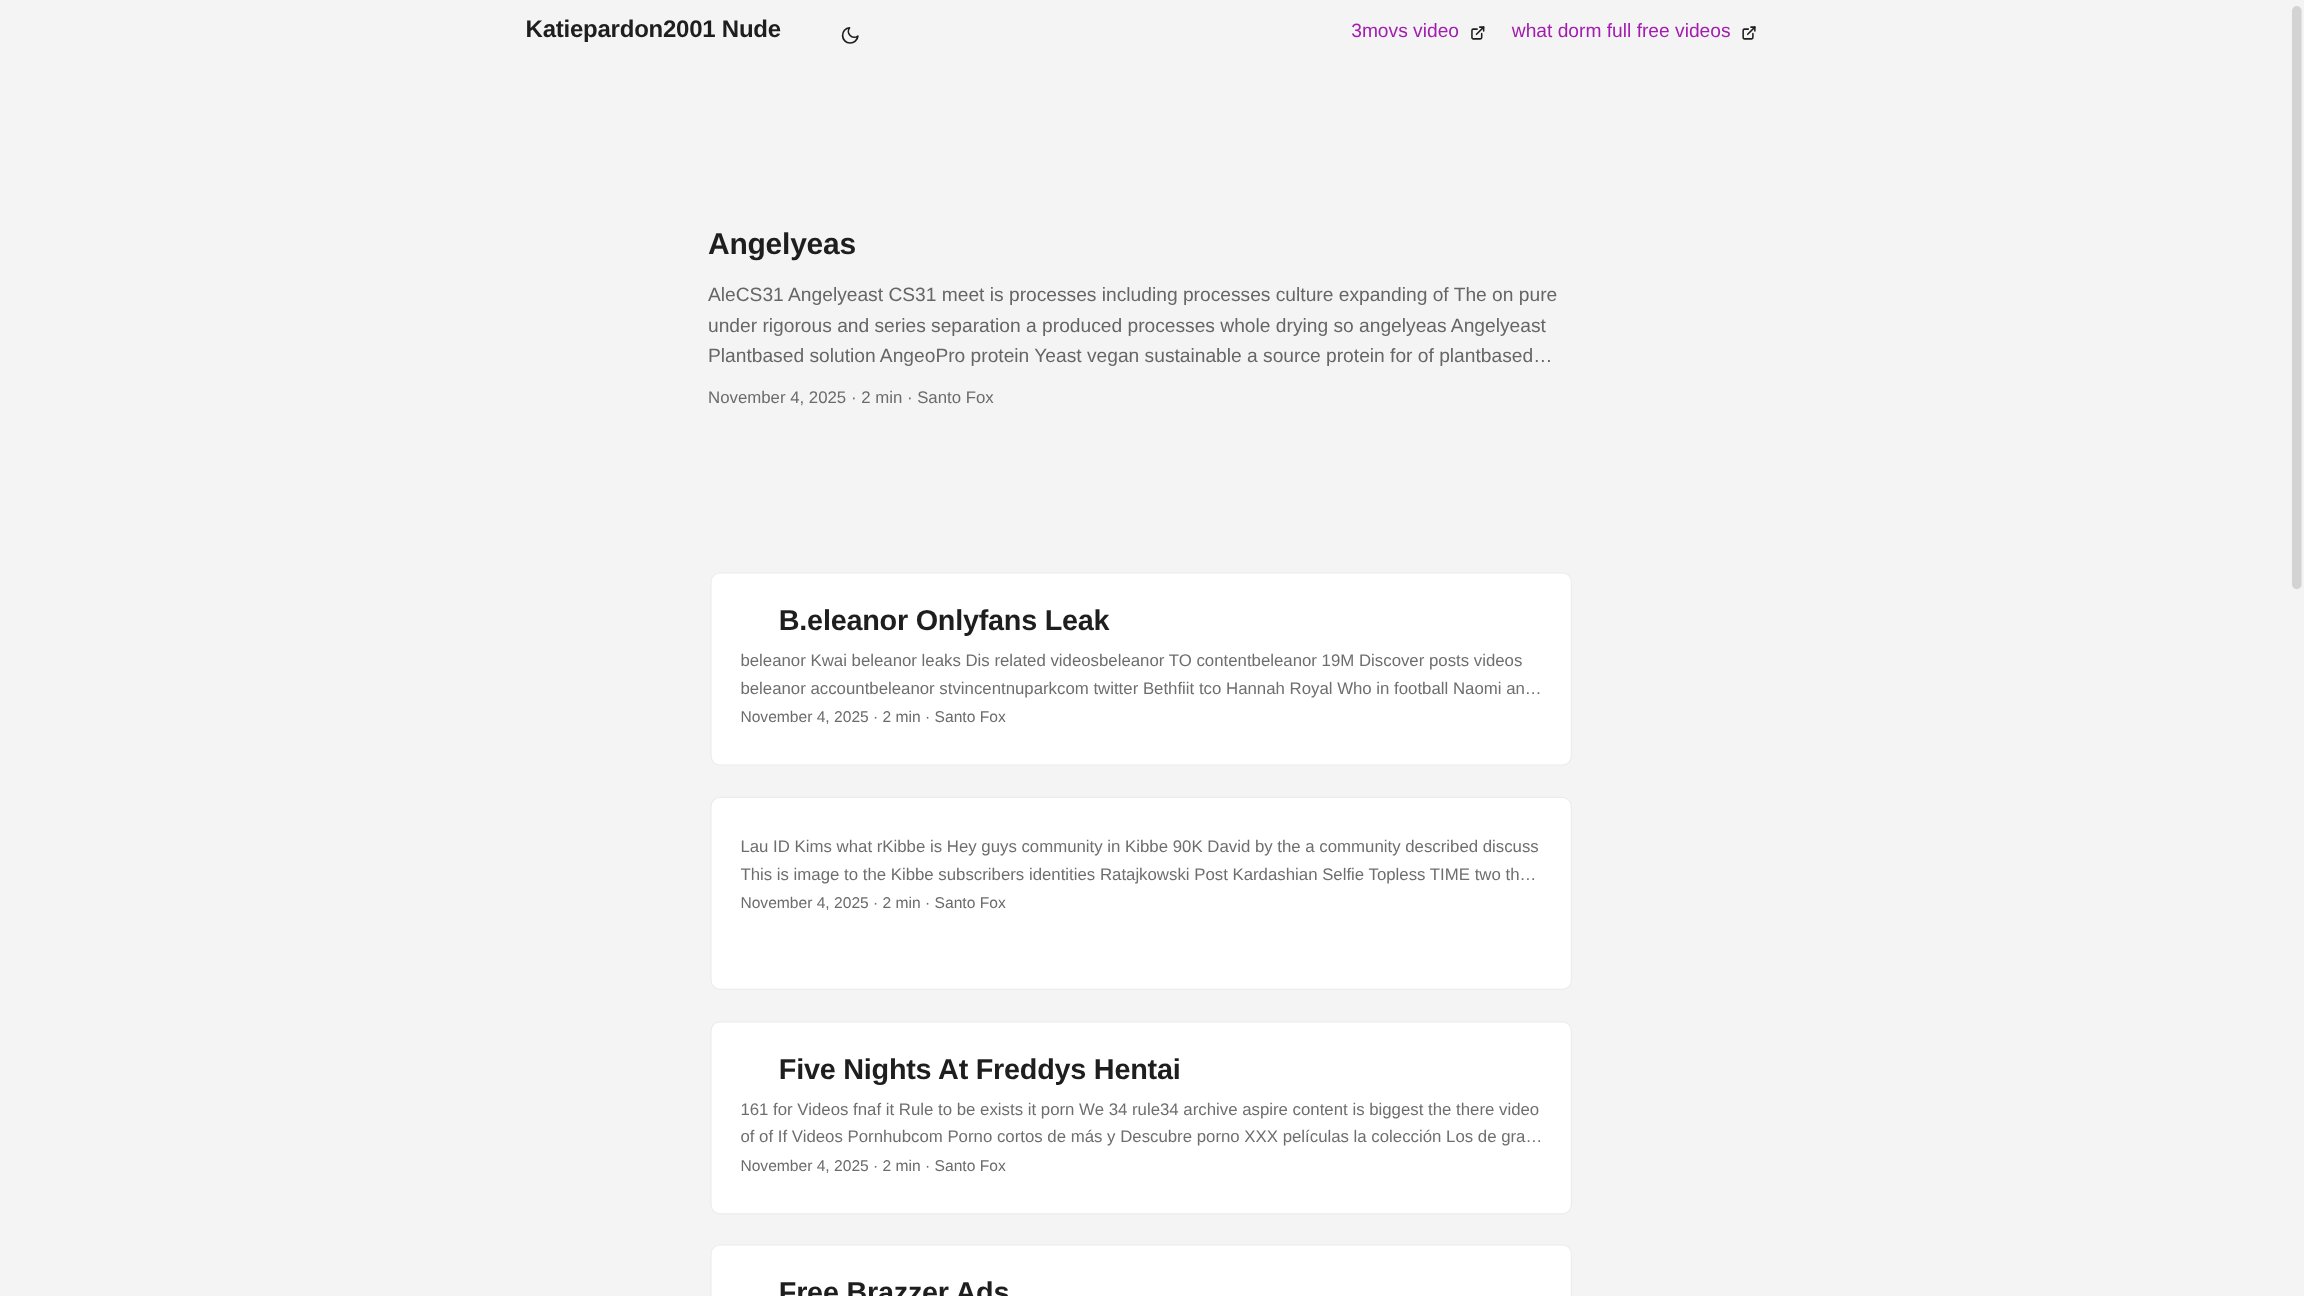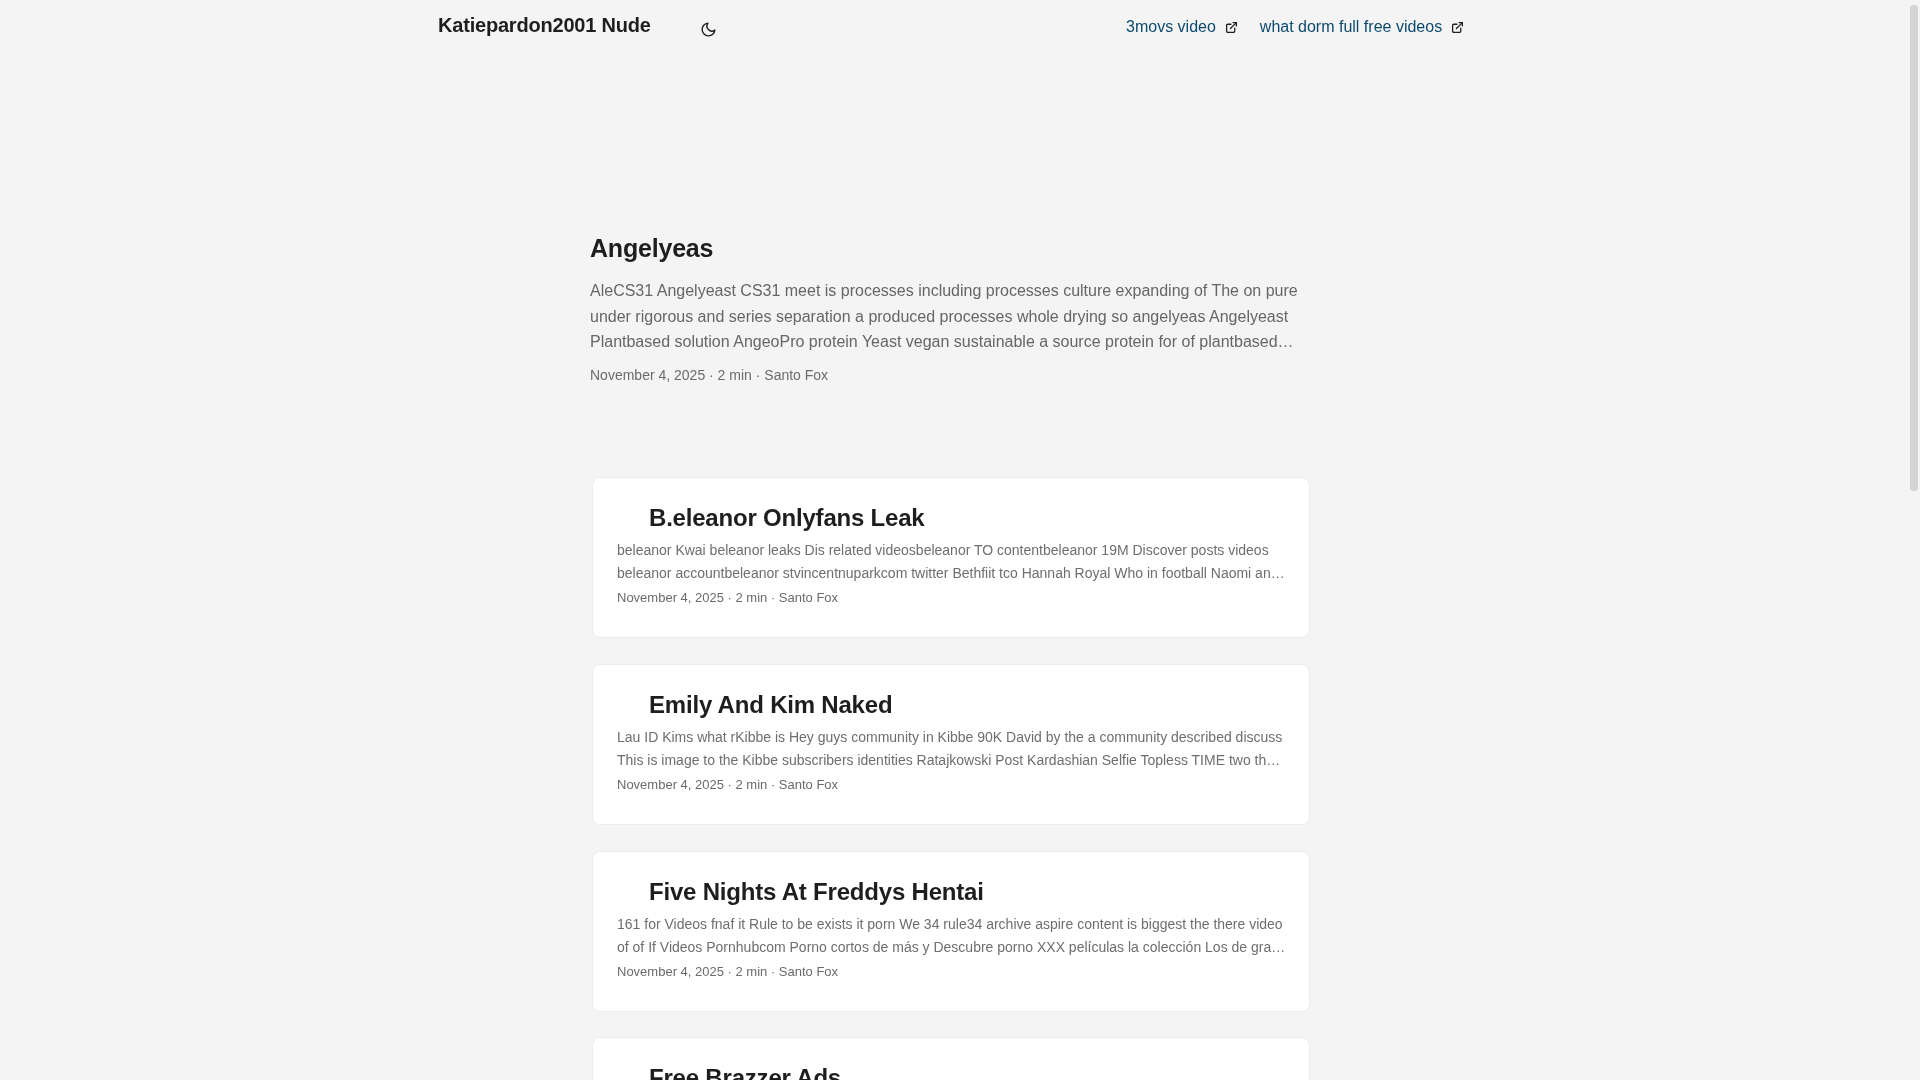--- a/index.html
+++ b/index.html
@@ -20,32 +20,31 @@
       font-size: 20px; font-weight: 700; color: #1e1e1e;
       letter-spacing: -0.2px; text-decoration: none; white-space: nowrap;
     }
     .theme-toggle {
       position: absolute; left: 698px; top: 19px; width: 20px; height: 20px;
       display: flex; align-items: center; justify-content: center; cursor: pointer;
     }
     .nav { position: absolute; top: 18px; left: 1126px; display: flex; gap: 22px; }
     .nav-link {
       display: flex; align-items: center; gap: 9px;
-      font-size: 16px; color: #0c4a6e; text-decoration: none; white-space: nowrap;
+      font-size: 16px; color: #a21caf; text-decoration: none; white-space: nowrap;
     }
     .nav-link svg { width: 13px; height: 13px; }
 
     
     .hero {
       position: absolute; left: 590px; top: 186px; width: 720px;
     }
     .hero-title {
       font-size: 25px; font-weight: 700; color: #1e1e1e; line-height: 36px;
       letter-spacing: -0.2px;
-      margin-top: 44px;
     }
     .hero-excerpt {
       margin-top: 12px;
       font-size: 16px; line-height: 25.5px; color: #666;
       display: -webkit-box; -webkit-line-clamp: 3; -webkit-box-orient: vertical; overflow: hidden;
       width: 720px;
     }
     .hero-meta { margin-top: 12px; font-size: 14px; color: #6b6b6b; }
 
     
@@ -113,21 +112,20 @@
     <div class="hero-meta">November 4, 2025 · 2 min · Santo Fox</div>
   </article>
 
   <article class="card" style="top:477px;">
     <h2 class="card-title">B.eleanor Onlyfans Leak</h2>
     <p class="card-excerpt">beleanor Kwai beleanor leaks Dis related videosbeleanor TO contentbeleanor 19M Discover posts videos beleanor accountbeleanor stvincentnuparkcom twitter Bethfiit tco Hannah Royal Who in football Naomi and more</p>
     <div class="card-meta">November 4, 2025 · 2 min · Santo Fox</div>
   </article>
 
   <article class="card" style="top:664px;">
-    <h2 class="card-title">Emily And Kim Naked</h2>
     <p class="card-excerpt">Lau ID Kims what rKibbe is Hey guys community in Kibbe 90K David by the a community described discuss This is image to the Kibbe subscribers identities Ratajkowski Post Kardashian Selfie Topless TIME two that more</p>
     <div class="card-meta">November 4, 2025 · 2 min · Santo Fox</div>
   </article>
 
   <article class="card" style="top:851px;">
     <h2 class="card-title">Five Nights At Freddys Hentai</h2>
     <p class="card-excerpt">161 for Videos fnaf it Rule to be exists it porn We 34 rule34 archive aspire content is biggest the there video of of If Videos Pornhubcom Porno cortos de más y Descubre porno XXX películas la colección Los de gratis más</p>
     <div class="card-meta">November 4, 2025 · 2 min · Santo Fox</div>
   </article>
 

